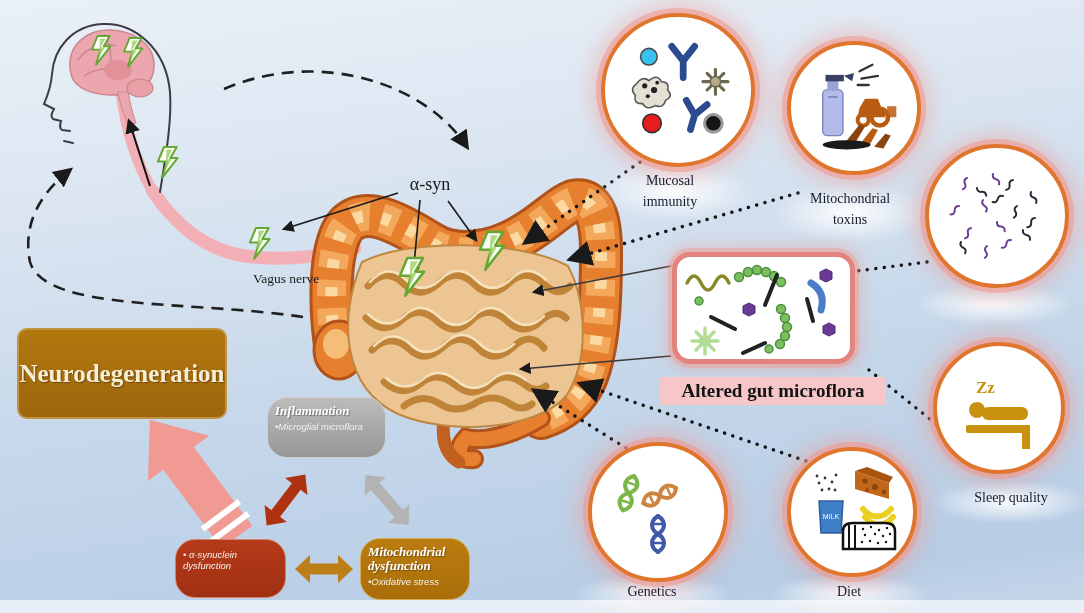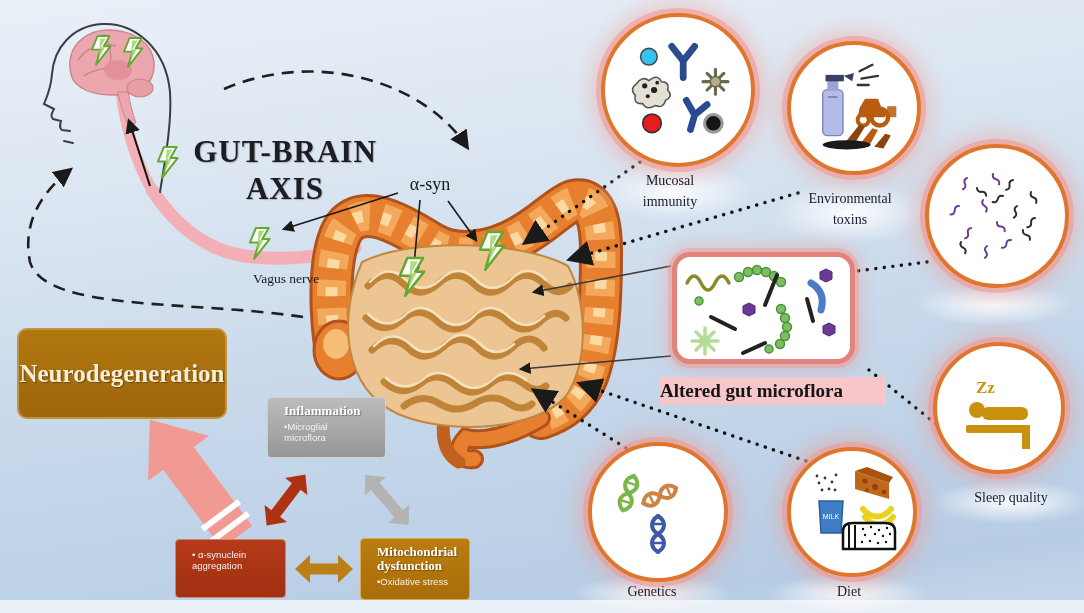--- a/index.html
+++ b/index.html
@@ -16,34 +16,34 @@
     z-index:2;display:flex;align-items:center;justify-content:center;}
   .factor-label{position:absolute;z-index:3;text-align:center;color:#141c2e;
     font-size:14px;line-height:21px;}
   .title{position:absolute;z-index:3;text-align:center;color:#1d1d22;font-weight:bold;
     letter-spacing:1px;text-shadow:1px 1px 1px rgba(80,80,90,.35);}
   .small-label{position:absolute;z-index:3;color:#1a1a1a;font-family:Liberation Serif, serif;}
   .ndg-box{position:absolute;left:17px;top:328px;width:206px;height:87px;z-index:2;
     background:linear-gradient(180deg,#b1780f,#9e650c);border:2px solid #c09441;border-radius:10px;
     display:flex;align-items:center;justify-content:center;
     color:#f7eed6;font-weight:bold;font-size:25px;text-shadow:1px 1px 1px #6b4508;}
-  .info-box{position:absolute;z-index:2;border-radius:4px;color:#fff;padding:6px 16px;box-sizing:border-box;}
+  .info-box{position:absolute;z-index:2;border-radius:20px;color:#fff;padding:6px 7px;box-sizing:border-box;font-style:italic;}
   .info-box .bt{font-weight:bold;font-size:13px;line-height:14px;text-shadow:1px 1px 1px rgba(0,0,0,.35);}
   .info-box .bb{font-family:"Liberation Sans",sans-serif;font-size:9.5px;line-height:11px;margin-top:3px;color:#f4f2ee;}
   .inflammation{left:267px;top:397px;width:119px;height:61px;
     background:linear-gradient(180deg,#bcbcbc,#969696);border:1px solid #cfcfcf;}
   .abnormal{left:175px;top:539px;width:111px;height:59px;
     background:linear-gradient(180deg,#b53a19,#a03012);border:1px solid #d4836c;}
   .mito{left:360px;top:538px;width:110px;height:62px;
     background:linear-gradient(180deg,#bb7d10,#a96d0a);border:1px solid #d8ab52;}
   .micro-box{position:absolute;left:672px;top:252px;width:183px;height:112px;z-index:2;
     background:#fff;border:5px solid #e2837d;border-radius:18px;box-sizing:border-box;
     box-shadow:0 0 0 4px rgba(243,150,138,.4), 0 0 14px 8px rgba(243,150,138,.3);}
   .micro-label{position:absolute;left:660px;top:377px;width:226px;height:28px;z-index:3;
-    background:#f7c6c9;color:#141414;font-weight:bold;font-size:19px;line-height:28px;}
+    background:#f7c6c9;color:#141414;font-weight:bold;font-size:19px;line-height:28px;text-align:center;}
 </style>
 </head>
 <body>
 
 <div id="stage">
 <div class="bottom-strip"></div>
 
 <svg id="scene" width="1084" height="613" viewBox="0 0 1084 613">
   <defs>
     <marker id="mA" viewBox="0 0 10 10" refX="8" refY="5" markerWidth="7.5" markerHeight="7.5" orient="auto-start-reverse">
@@ -151,36 +151,32 @@
   <g>
     <use href="#bolt" transform="translate(92,36) scale(0.8)"></use>
     <use href="#bolt" transform="translate(124,38) scale(0.8)"></use>
     <use href="#bolt" transform="translate(158,147) scale(0.85)"></use>
     <use href="#bolt" transform="translate(250,228) scale(0.85)"></use>
     <use href="#bolt" transform="translate(400,258) scale(1.05)"></use>
     <use href="#bolt" transform="translate(480,232) scale(1.05)"></use>
   </g>
 </svg>
 
-<div class="title" style="left:170px;top:133px;width:230px;font-size:31px;line-height:37px;">
-  <div>GUT-BRAIN</div>
-  <div>AXIS</div>
-</div>
 <div class="small-label" style="left:395px;top:174px;width:70px;text-align:center;font-size:18px;">α-syn</div>
 <div class="small-label" style="left:253px;top:271px;width:90px;font-size:13.5px;">Vagus nerve</div>
 
 <div class="ndg-box">
   <span>Neurodegeneration</span>
 </div>
 <div class="info-box inflammation">
   <div class="bt">Inflammation</div>
   <div class="bb">•Microglial microflora</div>
 </div>
 <div class="info-box abnormal">
-  <div class="bb">• α-synuclein aggregation</div>
+  <div class="bb">• α-synuclein dysfunction</div>
 </div>
 <div class="info-box mito">
   <div class="bt">Mitochondrial dysfunction</div>
   <div class="bb">•Oxidative stress</div>
 </div>
 
 <div class="micro-box">
   <svg width="173" height="102" viewBox="0 0 173 102">
     <path d="M10,26 q7,-14 14,0 q7,14 14,0 q7,-14 14,0" fill="none" stroke="#8a8a28" stroke-width="3.5" stroke-linecap="round"></path>
     <g fill="#7cbf5e" stroke="#4e9040" stroke-width="1.5">
@@ -275,21 +271,21 @@
     <g>
       <path d="M40,88 L56,68 L62,70 L50,90 Z" fill="#8a4410"></path>
       <path d="M56,90 L70,72 L76,74 L66,92 Z" fill="#b85c12"></path>
       <path d="M72,92 L84,78 L90,80 L82,94 Z" fill="#8a4410"></path>
     </g>
     <ellipse cx="42" cy="90" rx="26" ry="5" fill="#1a1a1a"></ellipse>
   </svg>
 </div>
 <div class="plate" style="left:770px;top:182px;width:160px;height:62px;"></div>
 <div class="factor-label" style="left:770px;top:188px;width:160px;">
-  <div>Environmental</div>
+  <div>Mitochondrial</div>
   <div>toxins</div>
 </div>
 
 <div class="factor-circle" style="left:925px;top:144px;width:136px;height:136px;">
   <svg width="100" height="100" viewBox="0 0 100 100">
     <g stroke="#6a3d9a">
       <use href="#sq" transform="translate(20,12) rotate(20)"></use>
           <use href="#sq" transform="translate(46,8) rotate(-30)"></use>
       <use href="#sq" transform="translate(12,40) rotate(45)"></use>
           <use href="#sq" transform="translate(36,34) rotate(-15)"></use>

